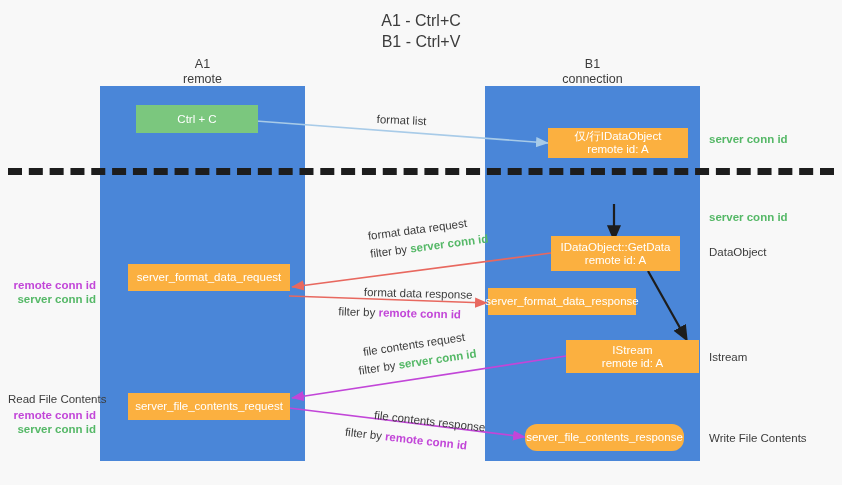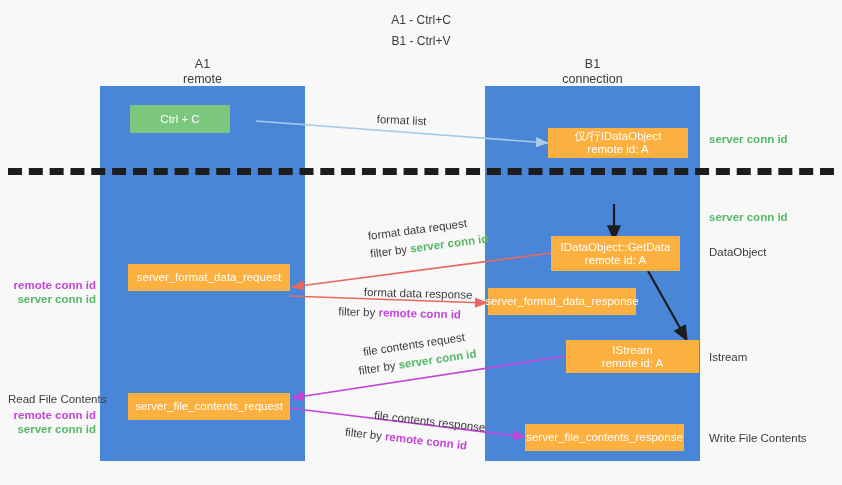--- a/index.html
+++ b/index.html
@@ -13,21 +13,21 @@
   #stage{position:absolute;left:0;top:0;width:842px;height:485px;}
 
   .layer{position:absolute;left:0;top:0;width:842px;height:485px;}
   #svg-layer{z-index:2;pointer-events:none;}
   #box-layer{z-index:3;}
   #text-layer{z-index:4;}
 
   
   .title{
     position:absolute;left:0;top:10px;width:842px;
-    text-align:center;font-size:12px;color:#3c3c3c;line-height:21px;
+    text-align:center;font-size:16px;color:#3c3c3c;line-height:21px;
     white-space:pre-line;
   }
 
   
   .lane{position:absolute;background:#4a86d8;z-index:1;}
   #lane-a1{left:100px;top:86px;width:205px;height:375px;}
   #lane-b1{left:485px;top:86px;width:215px;height:375px;}
 
   .lane-head{
     position:absolute;text-align:center;font-size:12.5px;color:#3c3c3c;
@@ -102,39 +102,39 @@
 
     <line x1="289" y1="296" x2="487" y2="303" stroke="#e8685f" stroke-width="1.6" marker-end="url(#ah-red)"></line>
 
     <line x1="566" y1="356" x2="292" y2="398" stroke="#c246d8" stroke-width="1.6" marker-end="url(#ah-mag)"></line>
 
     <line x1="289" y1="408" x2="525" y2="437" stroke="#c246d8" stroke-width="1.6" marker-end="url(#ah-mag)"></line>
   </svg>
 
   <div id="box-layer" class="layer">
 
-    <div class="node green" style="left:130px;top:105px;width:100px;height:28px;">Ctrl + C</div>
+    <div class="node green" style="left:136px;top:105px;width:122px;height:28px;">Ctrl + C</div>
 
     <div class="node orange" style="left:548px;top:128px;width:140px;height:30px;">仅/行IDataObject
 remote id: A</div>
 
 
     <div class="node orange" style="left:551px;top:236px;width:129px;height:35px;">IDataObject::GetData
 remote id: A</div>
 
     <div class="node orange" style="left:128px;top:264px;width:162px;height:27px;">server_format_data_request</div>
 
     <div class="node orange" style="left:488px;top:288px;width:148px;height:27px;">server_format_data_response</div>
 
     <div class="node orange" style="left:566px;top:340px;width:133px;height:33px;">IStream
 remote id: A</div>
 
     <div class="node orange" style="left:128px;top:393px;width:162px;height:27px;">server_file_contents_request</div>
 
-    <div class="node orange" style="left:525px;top:424px;width:159px;height:27px;">server_file_contents_response</div>
+    <div class="node orange" style="left:525px;top:424px;width:159px;height:27px;border-radius:12px;">server_file_contents_response</div>
   </div>
 
   <div id="text-layer" class="layer">
 
     <div class="lbl plain rot" style="left:377px;top:112px;transform:rotate(2.5deg);">format list</div>
 
     <div class="rot" style="position:absolute;left:367px;top:229px;transform:rotate(-7.5deg);">
       <div class="lbl plain" style="position:relative;left:0;top:0;">format data request</div>
       <div style="position:relative;left:0;top:4px;font-size:11.5px;">
         <span class="lbl plain" style="position:relative;">filter by </span><span class="lbl green" style="position:relative;">server conn id</span>

